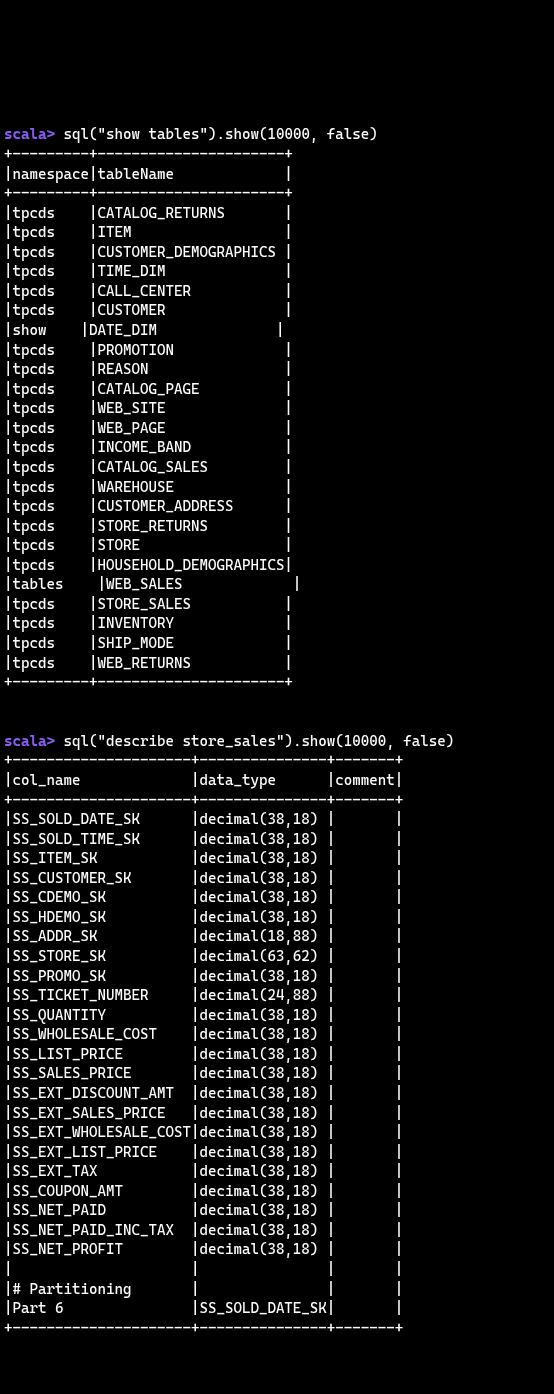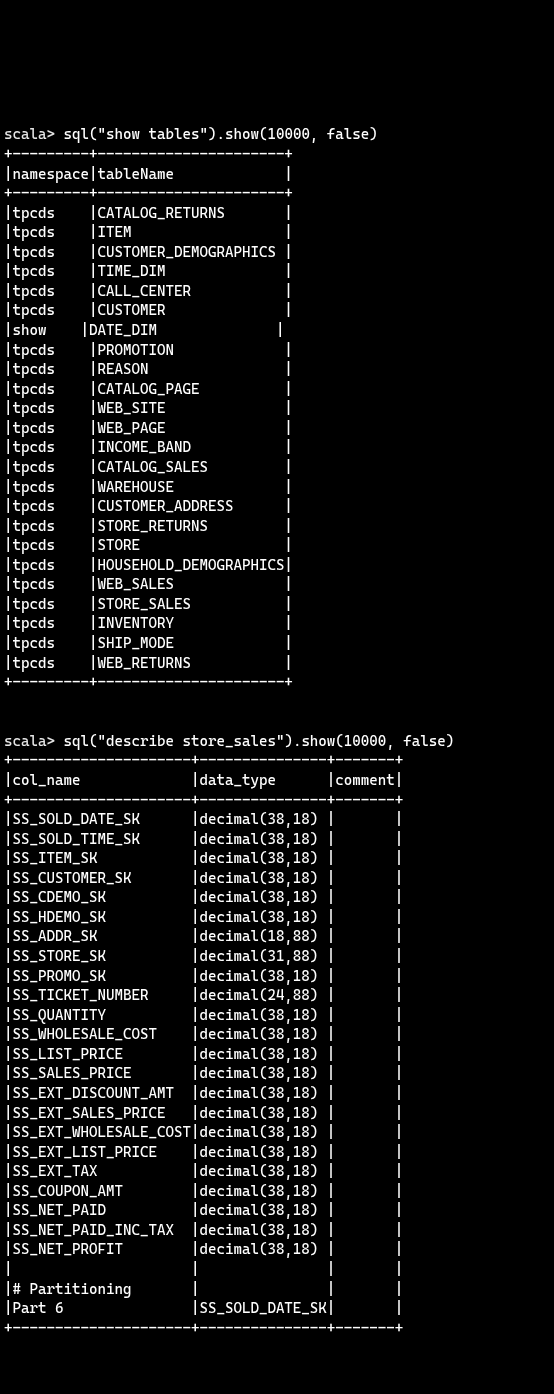--- a/index.html
+++ b/index.html
@@ -11,21 +11,21 @@
     font-size: 14.5px;
     line-height: 1.35;
     white-space: pre;
     letter-spacing: 0;
   }
   .term {
     padding: 8px 4px 14px 4px;
     width: 554px;
     box-sizing: border-box;
   }
-  .prompt { color: #e5e5e5; }
+  .prompt { color: #8b5cf6; font-weight: bold; }
   .cmd { color: #fff; }
 </style>
 </head>
 <body>
 
 
 
 <div class="term">
 <span class="prompt">scala&gt; </span><span class="cmd">sql("show tables").show(10000, false)</span>
 <span>+---------+----------------------+</span>
@@ -43,40 +43,40 @@
 <span>|tpcds    |CATALOG_PAGE          |</span>
 <span>|tpcds    |WEB_SITE              |</span>
 <span>|tpcds    |WEB_PAGE              |</span>
 <span>|tpcds    |INCOME_BAND           |</span>
 <span>|tpcds    |CATALOG_SALES         |</span>
 <span>|tpcds    |WAREHOUSE             |</span>
 <span>|tpcds    |CUSTOMER_ADDRESS      |</span>
 <span>|tpcds    |STORE_RETURNS         |</span>
 <span>|tpcds    |STORE                 |</span>
 <span>|tpcds    |HOUSEHOLD_DEMOGRAPHICS|</span>
-<span>|tpcds    |WEB_SALES             |</span>
+<span>|tables    |WEB_SALES             |</span>
 <span>|tpcds    |STORE_SALES           |</span>
 <span>|tpcds    |INVENTORY             |</span>
 <span>|tpcds    |SHIP_MODE             |</span>
 <span>|tpcds    |WEB_RETURNS           |</span>
 <span>+---------+----------------------+</span>
 
 
 <span class="prompt">scala&gt; </span><span class="cmd">sql("describe store_sales").show(10000, false)</span>
 <span>+---------------------+---------------+-------+</span>
 <span>|col_name             |data_type      |comment|</span>
 <span>+---------------------+---------------+-------+</span>
 <span>|SS_SOLD_DATE_SK      |decimal(38,18) |       |</span>
 <span>|SS_SOLD_TIME_SK      |decimal(38,18) |       |</span>
 <span>|SS_ITEM_SK           |decimal(38,18) |       |</span>
 <span>|SS_CUSTOMER_SK       |decimal(38,18) |       |</span>
 <span>|SS_CDEMO_SK          |decimal(38,18) |       |</span>
 <span>|SS_HDEMO_SK          |decimal(38,18) |       |</span>
 <span>|SS_ADDR_SK           |decimal(18,88) |       |</span>
-<span>|SS_STORE_SK          |decimal(31,88) |       |</span>
+<span>|SS_STORE_SK          |decimal(63,62) |       |</span>
 <span>|SS_PROMO_SK          |decimal(38,18) |       |</span>
 <span>|SS_TICKET_NUMBER     |decimal(24,88) |       |</span>
 <span>|SS_QUANTITY          |decimal(38,18) |       |</span>
 <span>|SS_WHOLESALE_COST    |decimal(38,18) |       |</span>
 <span>|SS_LIST_PRICE        |decimal(38,18) |       |</span>
 <span>|SS_SALES_PRICE       |decimal(38,18) |       |</span>
 <span>|SS_EXT_DISCOUNT_AMT  |decimal(38,18) |       |</span>
 <span>|SS_EXT_SALES_PRICE   |decimal(38,18) |       |</span>
 <span>|SS_EXT_WHOLESALE_COST|decimal(38,18) |       |</span>
 <span>|SS_EXT_LIST_PRICE    |decimal(38,18) |       |</span>

